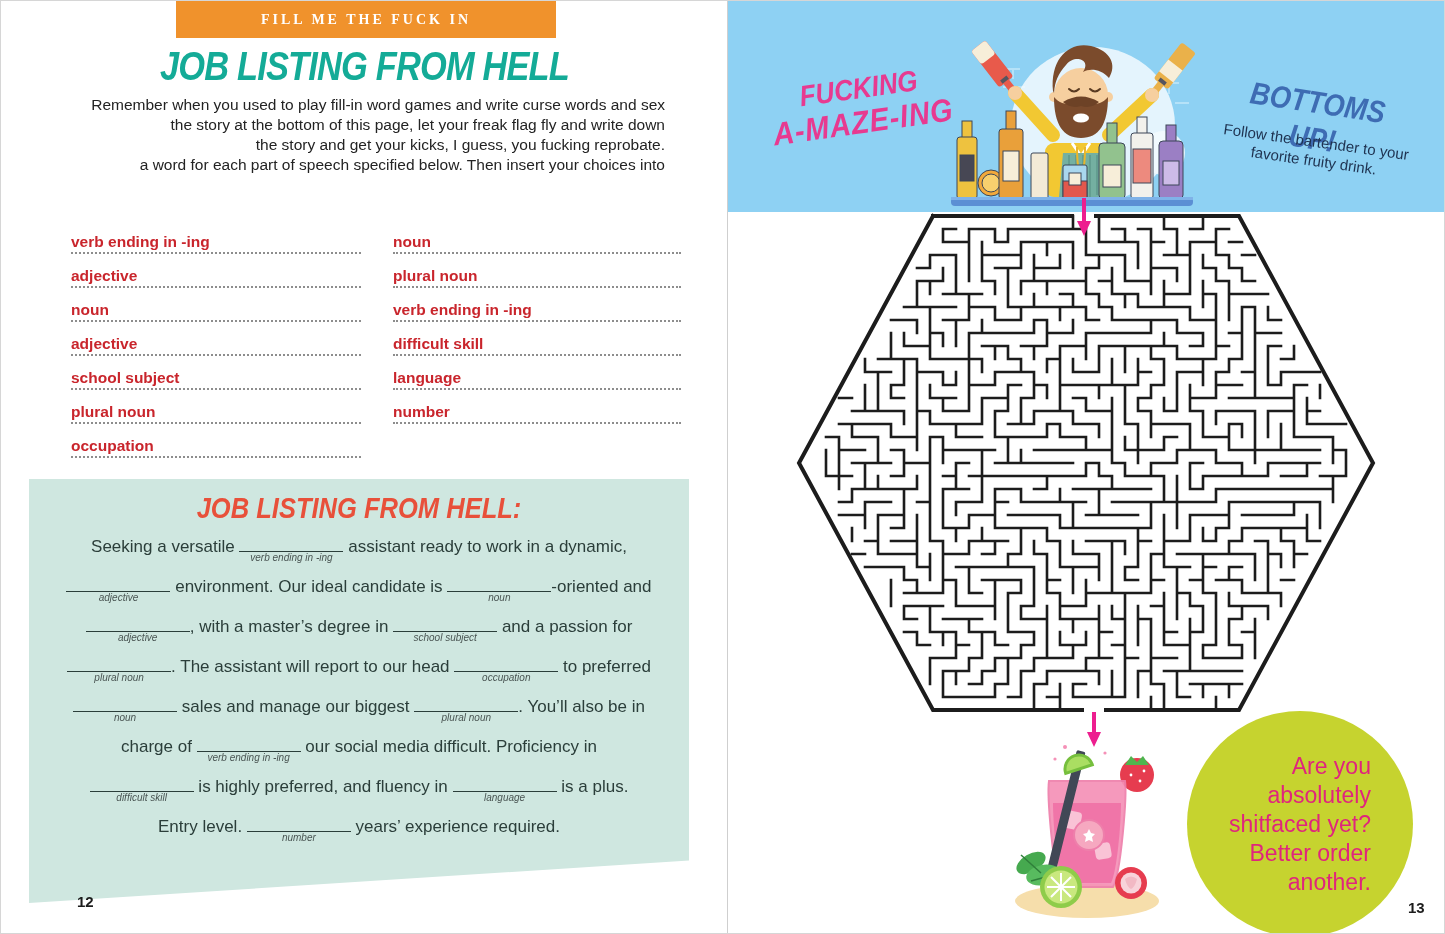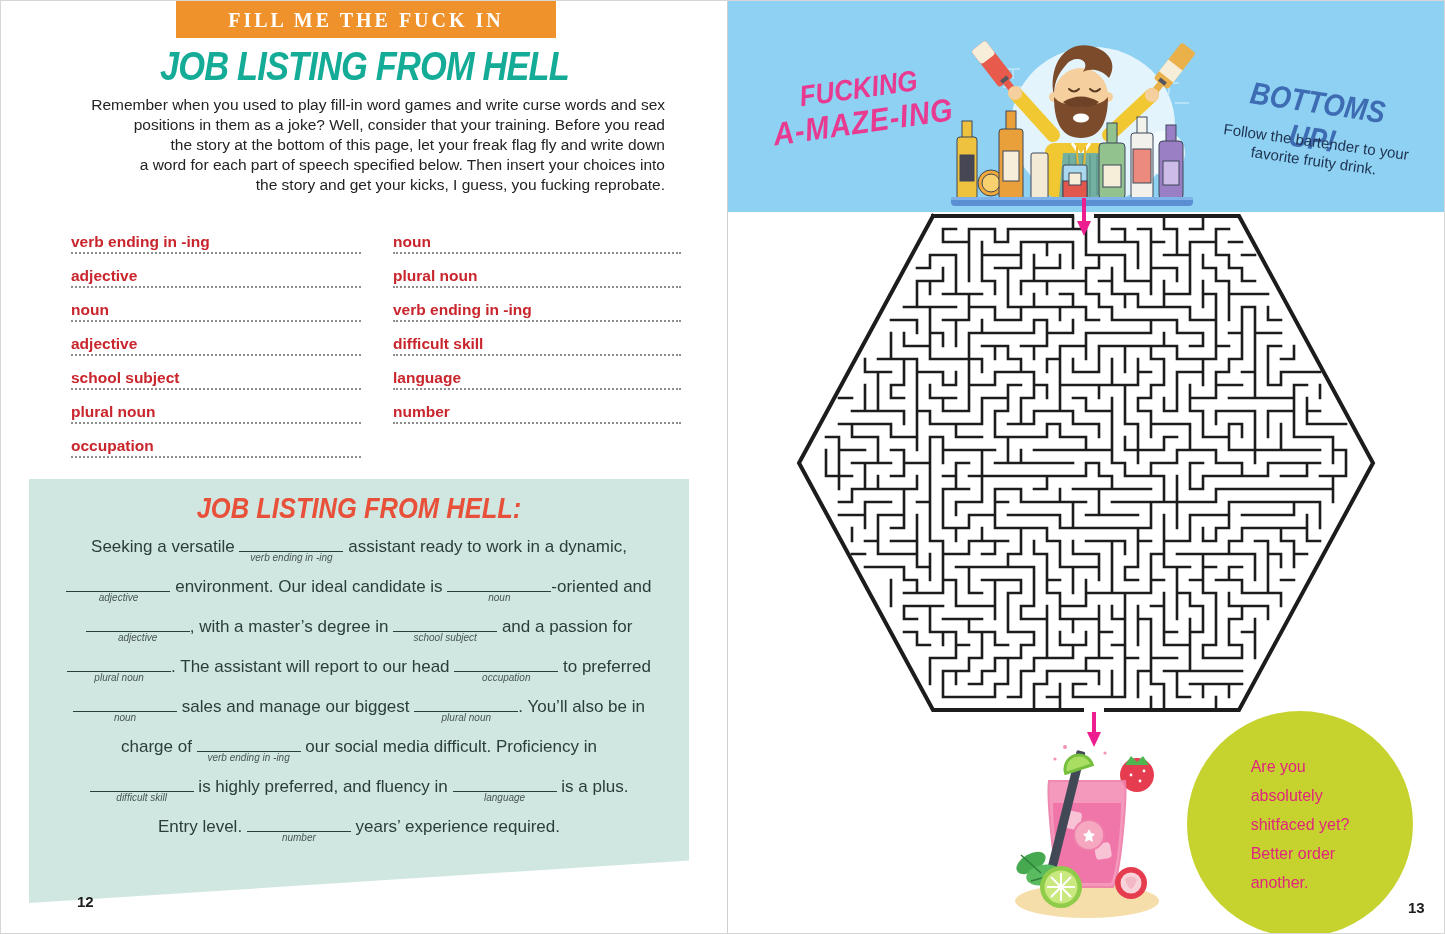--- a/index.html
+++ b/index.html
@@ -2,21 +2,21 @@
 <html style="--banner-bg: #F0922C; --title-teal: #14AB97; --label-red: #C9252C; --story-box-bg: #CFE7E0; --story-title-red: #E8503A; --story-text: #2B3E3A; --sky-blue: #8ED1F3; --maze-title-pink: #E73A90; --bottoms-up-blue: #3E6CB3; --arrow-pink: #ED1E8F; --maze-wall: #1C1C1C; --bubble-bg: #C6D32F; --bubble-text: #E0257D; --page-number: #1C1C1C;"><head>
 <meta charset="utf-8">
 <style>
   html,body{margin:0;padding:0;background:#fff;}
   .canvas{position:relative;width:1445px;height:934px;background:#fff;overflow:hidden;
           border:1px solid #d6d6d6;box-sizing:border-box;font-family:"Liberation Sans",sans-serif;}
   .abs{position:absolute;}
 
   
   .banner{left:175px;top:0;width:380px;height:37px;background:var(--banner-bg);color:#fff;
-          font-family:"Liberation Serif",serif;font-weight:bold;font-size:20px;letter-spacing:3px;
+          font-family:"Liberation Serif",serif;font-weight:bold;font-size:14px;letter-spacing:3px;
           text-align:center;line-height:38px;}
   .main-title{left:0;top:42px;width:727px;text-align:center;color:var(--title-teal);
           font-size:41px;font-weight:bold;font-style:italic;transform:scaleX(.84);letter-spacing:-1px;}
   .intro{left:64px;top:94px;width:600px;font-size:15.5px;line-height:20px;text-align:right;color:#232323;}
   .word-col{top:222px;}
   .word-col.c1{left:70px;width:290px;}
   .word-col.c2{left:392px;width:288px;}
   .word-item{position:relative;height:34px;}
   .word-label{position:absolute;left:0;bottom:6px;color:var(--label-red);font-weight:bold;font-size:15.5px;}
   .word-line{position:absolute;left:0;right:0;bottom:3px;height:0;border-bottom:2px dotted #8d8d8d;}
@@ -44,35 +44,34 @@
   .bottoms{left:1206px;top:84px;width:216px;transform:rotate(8.5deg) scaleX(.88);
           color:var(--bottoms-up-blue);font-weight:bold;font-style:italic;font-size:31px;text-align:center;z-index:2;}
   .tagline{left:1196px;top:131px;width:236px;transform:rotate(8deg);font-size:15px;line-height:19px;
           color:#1e3250;text-align:center;z-index:2;}
   .bartender{left:950px;top:24px;width:262px;height:188px;z-index:2;}
   .maze-wrap{left:795px;top:212px;width:580px;height:500px;z-index:3;}
   .maze-wrap svg{overflow:visible;}
   .drink{left:1006px;top:722px;width:168px;height:198px;z-index:2;}
   .bubble{left:1186px;top:710px;width:226px;height:226px;border-radius:50%;background:var(--bubble-bg);
           display:flex;align-items:center;justify-content:center;z-index:4;}
-  .bubble-text{text-align:left;color:var(--bubble-text);font-size:16px;line-height:29px;}
+  .bubble-text{text-align:right;color:var(--bubble-text);font-size:23px;line-height:29px;}
 </style>
 </head>
 <body>
 
 <div class="canvas">
 
   <div class="abs banner">FILL ME THE FUCK IN</div>
   <div class="abs main-title">JOB LISTING FROM HELL</div>
   <div class="abs intro">
       <div>Remember when you used to play fill-in word games and write curse words and sex</div>
-      <div>positions in them as a joke? Well, consider that your training. Before you read</div>
       <div>the story at the bottom of this page, let your freak flag fly and write down</div>
+      <div>the story and get your kicks, I guess, you fucking reprobate.</div>
       <div>a word for each part of speech specified below. Then insert your choices into</div>
-      <div>the story and get your kicks, I guess, you fucking reprobate.</div>
     </div>
 
   <div class="abs word-col c1">
       <div class="word-item">
         <span class="word-label">verb ending in -ing</span>
         <div class="word-line"></div>
       </div>
       <div class="word-item">
         <span class="word-label">adjective</span>
         <div class="word-line"></div>

